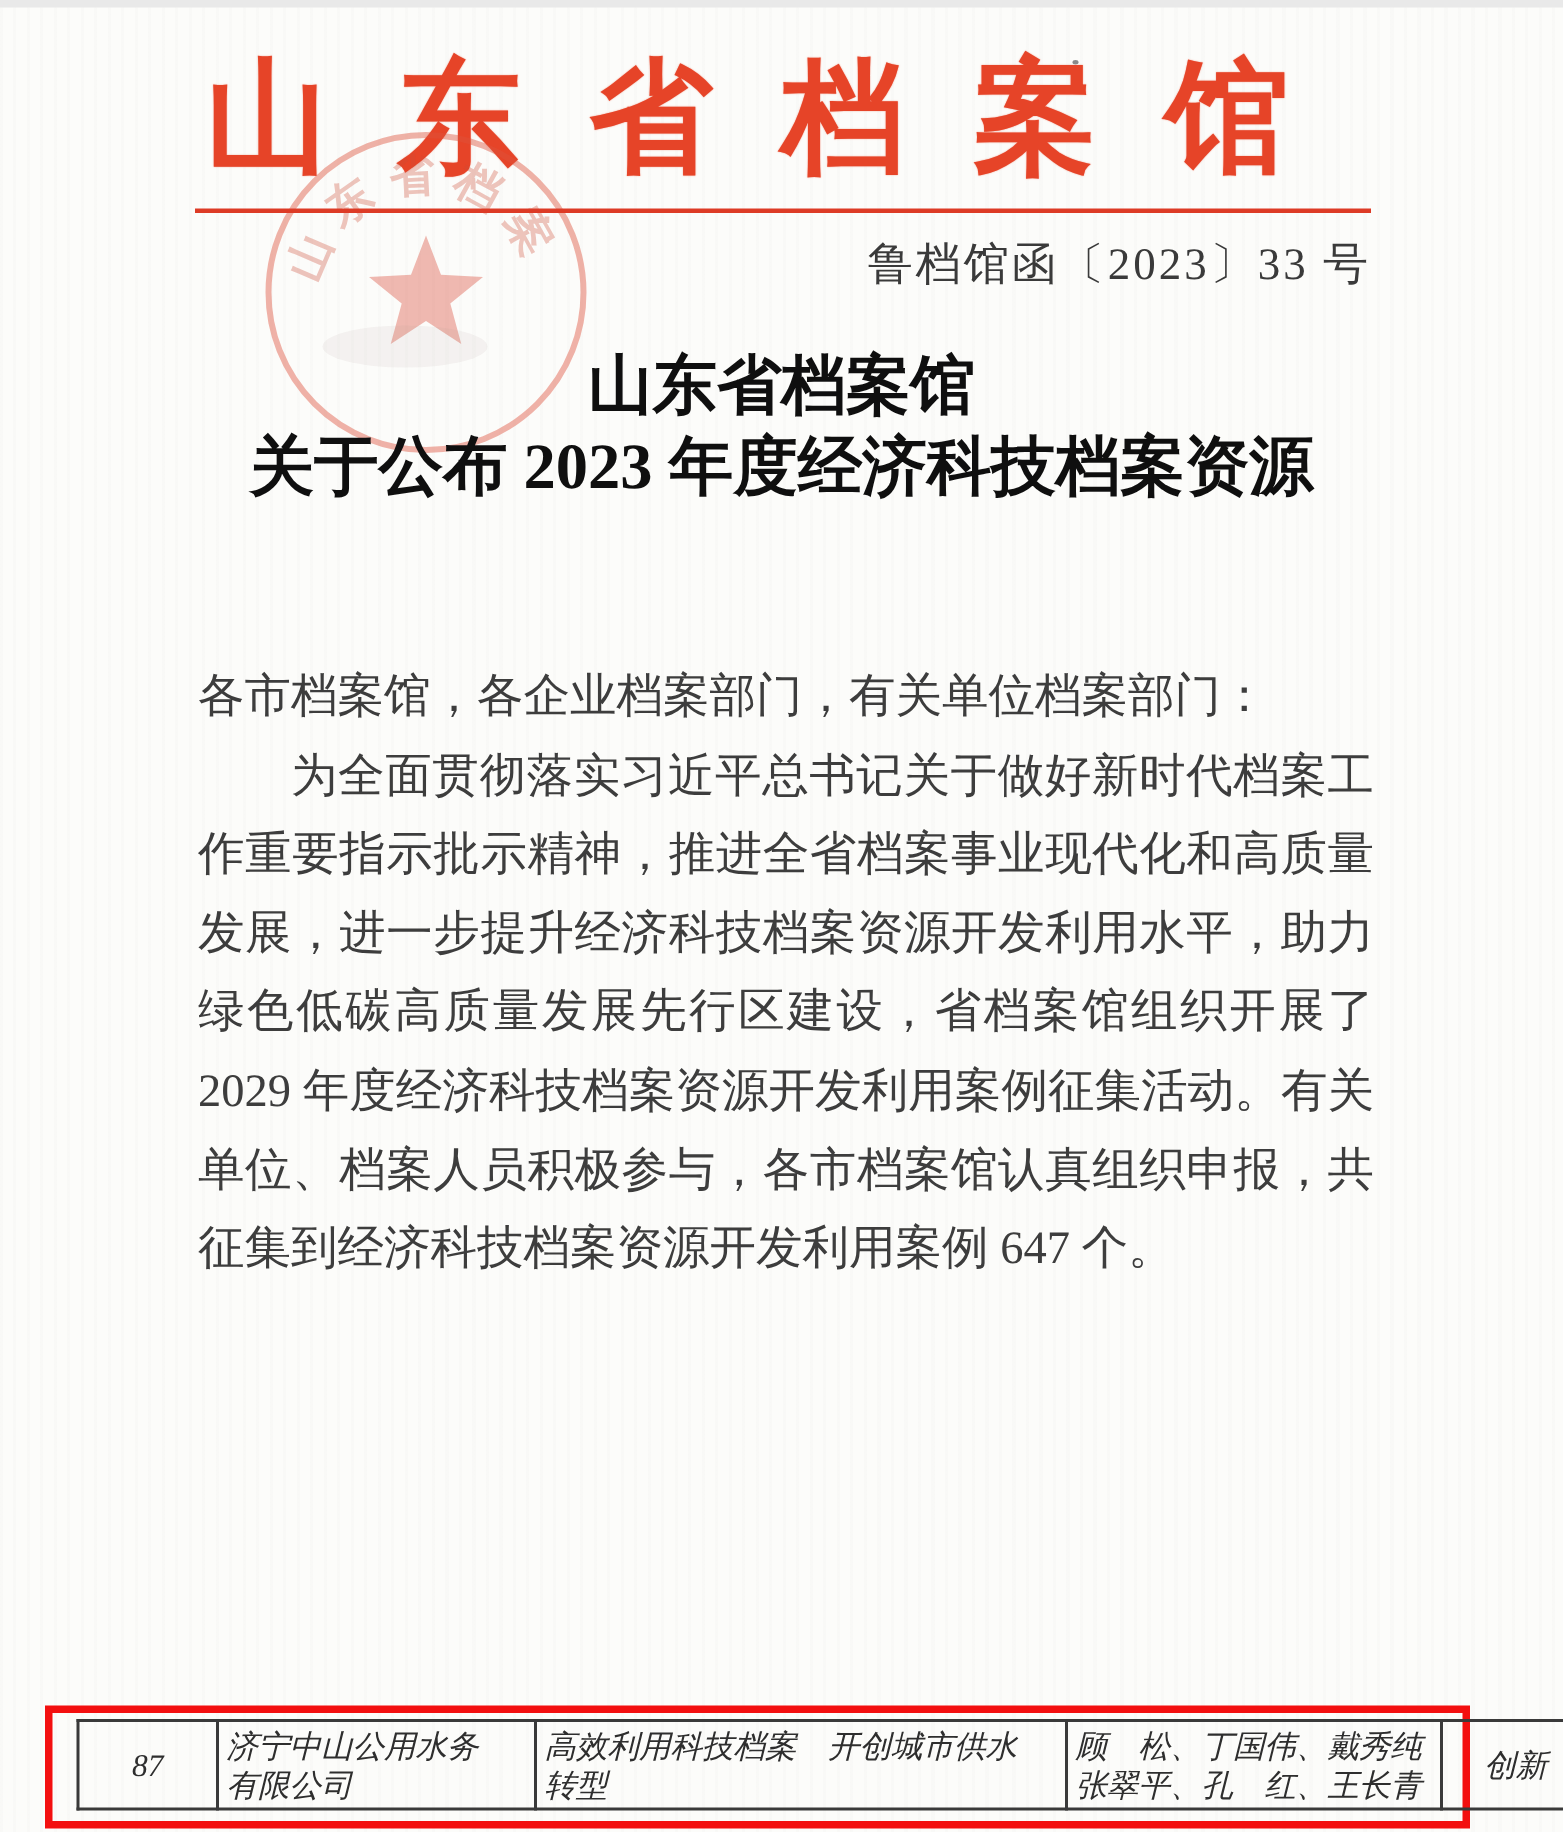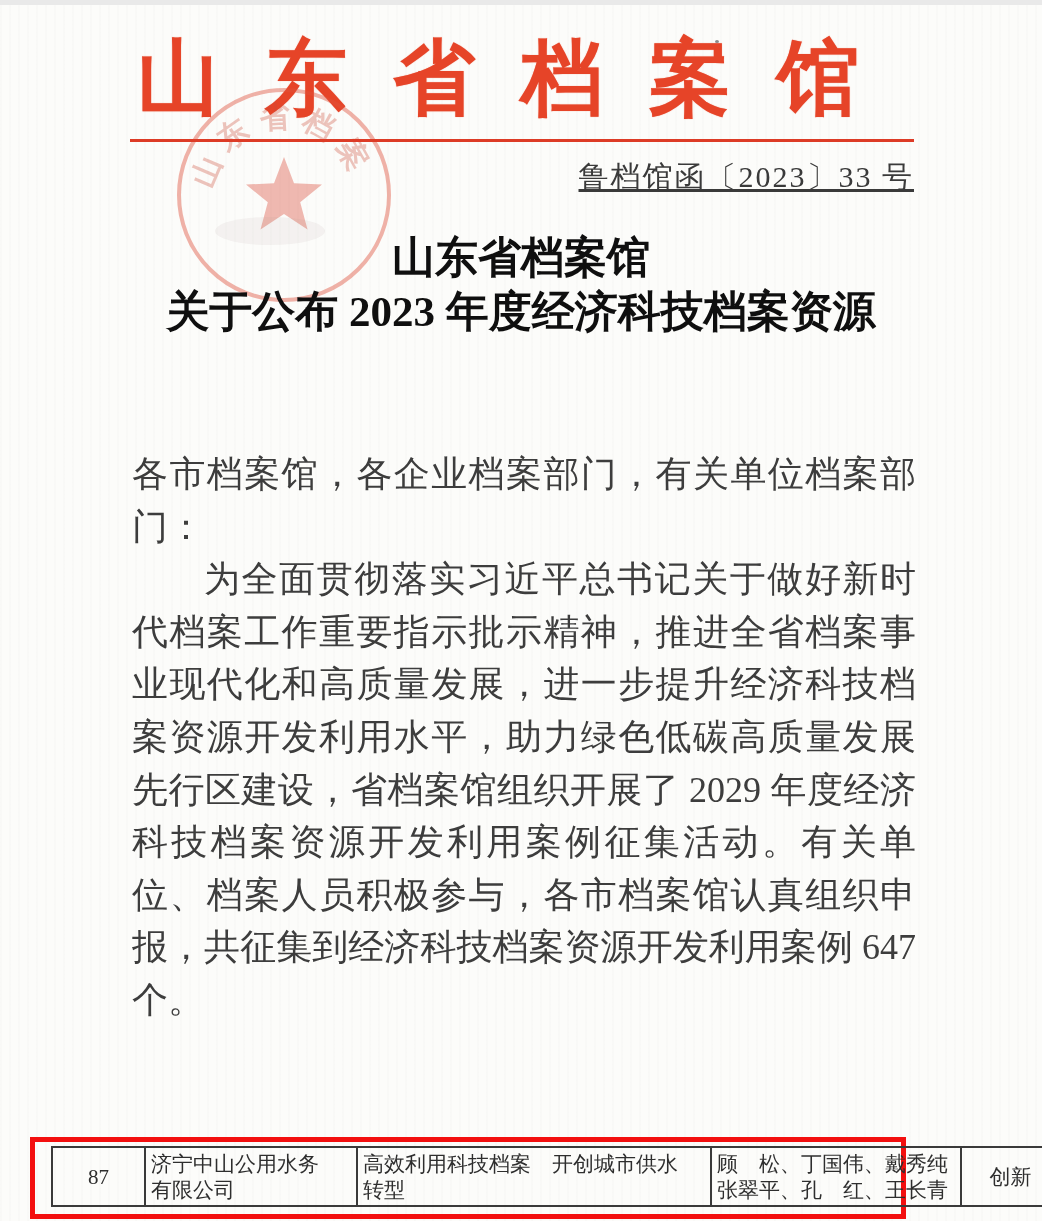--- a/index.html
+++ b/index.html
@@ -21,52 +21,53 @@
     color:#e64428; letter-spacing:46px;
     text-shadow:0 0 1px rgba(230,68,40,.6);
   }
   .divider {
     position:absolute; top:134px; left:130px;
     width:784px; height:3px; background:#dd3b26;
   }
   .doc-number {
     position:absolute; top:150px; left:0; right:128px;
     text-align:right; font-size:30px; line-height:44px;
-    color:#3a3a3a; letter-spacing:2px;text-decoration:underline;
+    color:#3a3a3a; letter-spacing:2px;
   }
 
   
   .seal { position:absolute; left:170px; top:76px; width:228px; height:228px; opacity:.8; }
   .seal .ring-text { font-size:30px; letter-spacing:10px; fill:rgba(205,75,55,.40); font-weight:bold; }
 
   .speck { position:absolute; left:715px; top:35px; width:4px; height:3px; background:#8a8a8a; border-radius:50%; }
 
   
   .title-block {
     position:absolute; top:226px; left:0; right:0;
     text-align:center; color:#0f0f0f;
     font-size:43px; line-height:54px; font-weight:bold;
   }
   .title-block div { white-space:nowrap; }
 
   
   .body-block {
-    position:absolute; top:443px; left:132px; width:784px;
-    font-size:36px; line-height:52.6px; color:#3d3d3d;
+    position:absolute; top:433px; left:132px; width:784px;
+    font-size:31px; line-height:52.6px; color:#3d3d3d;
     text-align:justify; text-justify:inter-ideograph;
   }
   .body-block p { margin:0; }
   .body-block p.indent { text-indent:2em; }
 
   
   .highlight-box {
     position:absolute; left:30px; top:1132px;
-    width:876px; height:82px;
+    width:950px; height:82px;
     border:5px solid #f30f0f;
     box-sizing:border-box;
+    font-style:italic;
   }
   .result-table {
     position:absolute; left:16px; top:4px;
     width:948px; height:61px;
     border-collapse:collapse; table-layout:fixed;
     font-size:21px; color:#2e2e2e;
     font-family:"Liberation Serif","DejaVu Serif",serif;
   }
   .result-table td {
     border:2px solid #3a3a3a;

